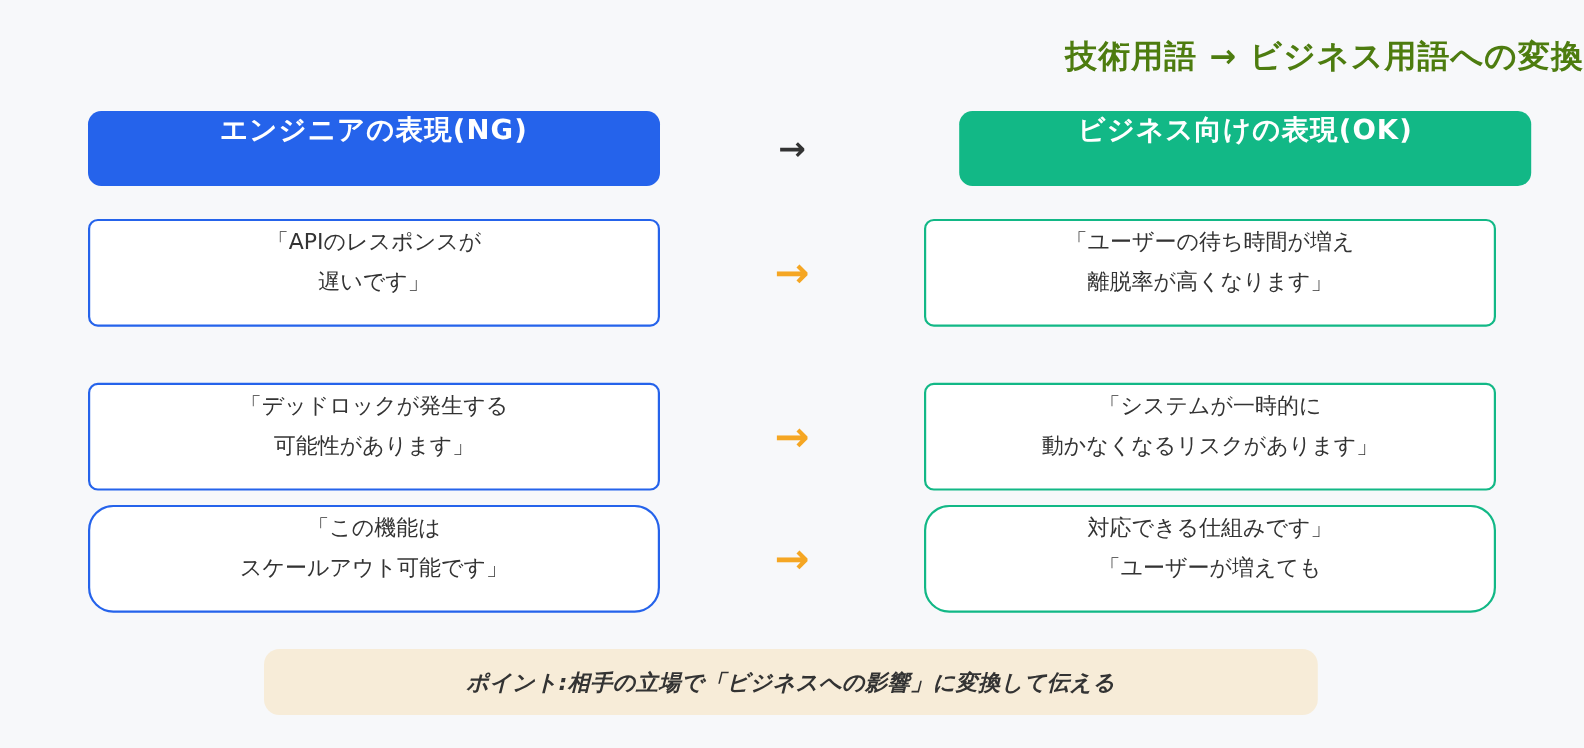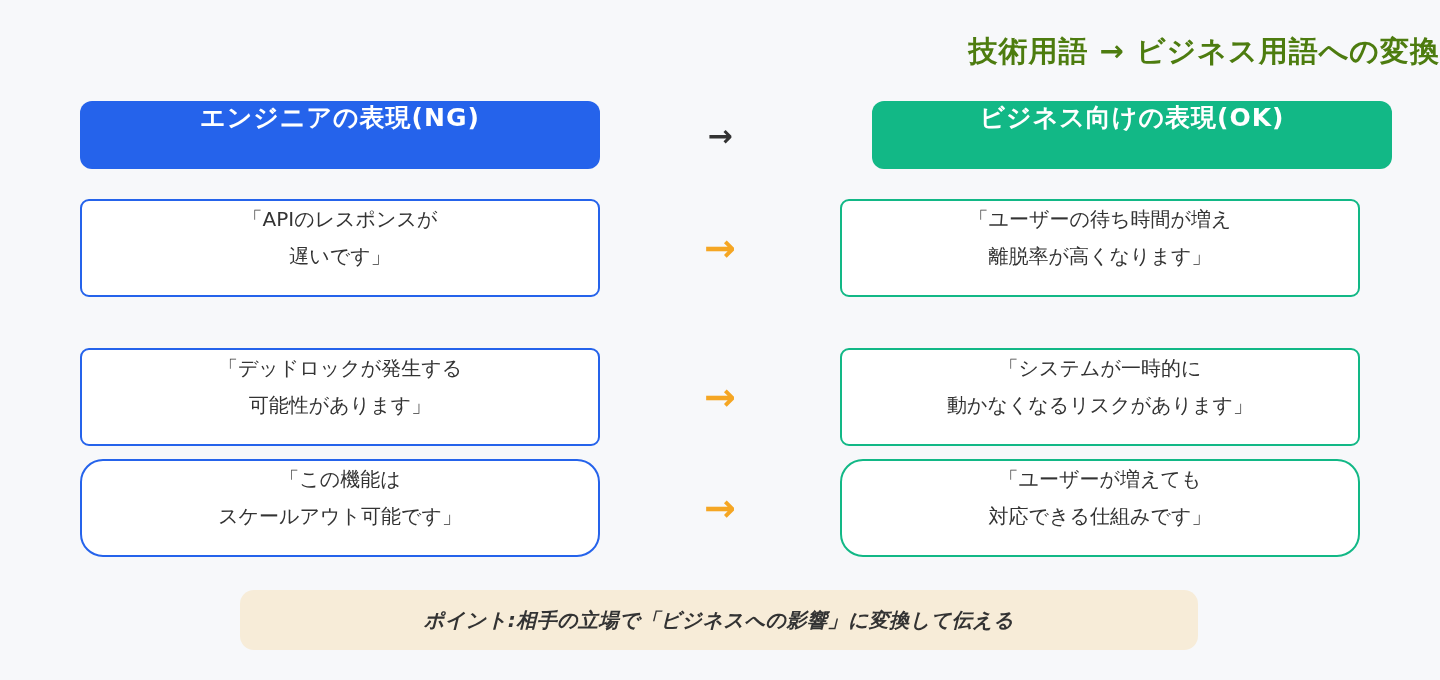--- a/index.html
+++ b/index.html
@@ -139,21 +139,21 @@
     <div class="line">「システムが一時的に</div>
     <div class="line">動かなくなるリスクがあります」</div>
   </div>
 
   <div class="box ng top-row-3">
     <div class="line">「この機能は</div>
     <div class="line">スケールアウト可能です」</div>
   </div>
   <div class="row-arrow top-row-3">→</div>
   <div class="box ok top-row-3">
+    <div class="line">対応できる仕組みです」</div>
     <div class="line">「ユーザーが増えても</div>
-    <div class="line">対応できる仕組みです」</div>
   </div>
 
   <div class="point-box">
     <span>ポイント:相手の立場で「ビジネスへの影響」に変換して伝える</span>
   </div>
 
 </div>
 
 </body></html>

